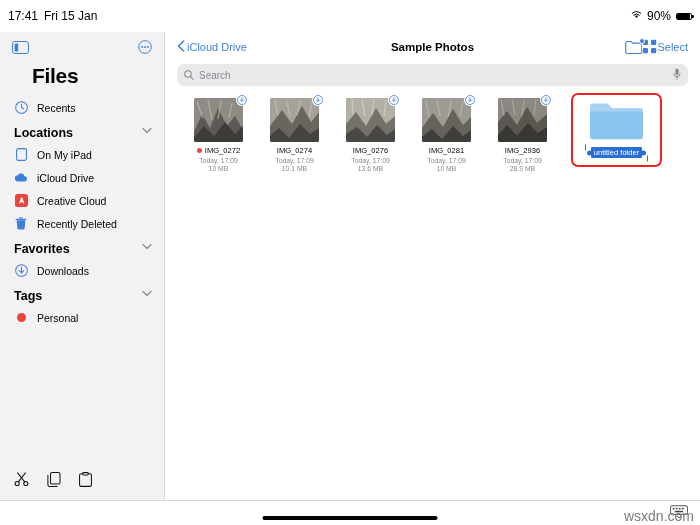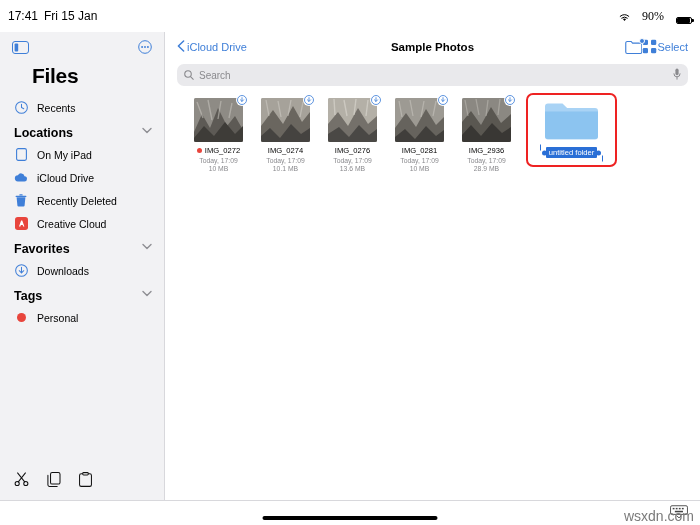--- a/index.html
+++ b/index.html
@@ -21,21 +21,21 @@
     height: 16px;
     display: flex;
     align-items: center;
     font-size: 12px;
     color: #000;
     padding: 16px 8px;
     background: #fff;
     flex: 0 0 auto;
   }
   .status-left { display: flex; gap: 6px; align-items: center; }
-  .status-right { margin-left: auto; display: flex; gap: 12px; align-items: flex-end; font-family: Liberation Serif, serif; }
+  .status-right { margin-left: auto; display: flex; gap: 5px; align-items: center; }
   .wifi-glyph { font-size: 8px; line-height: 1; }
   .batt {
     display: inline-block;
     width: 16px; height: 7px;
     border: 1px solid #000;
     border-radius: 2px;
     position: relative;
   }
   .batt::after {
     content: "";
@@ -173,21 +173,21 @@
   }
   .searchbar .ph {
     font-size: 10px;
     color: #8a8a8e;
     flex: 1 1 auto;
   }
 
   
   .grid {
     display: flex;
-    gap: 8px;
+    gap: 17px;
     padding: 4px 0 0 24px;
     align-items: flex-start;
   }
   .cell {
     width: 59px;
     display: flex;
     flex-direction: column;
     align-items: center;
   }
   .thumb-box {
@@ -393,37 +393,37 @@
         <span class="ico">
           <svg width="15" height="11" viewBox="0 0 16 11">
               <path d="M4.4 10h7.3a3 3 0 0 0 .3-6 4 4 0 0 0-7.5-1 3 3 0 0 0-.1 7z" fill="#3f7fd8"></path>
             </svg>
         </span>
         <span>iCloud Drive</span>
       </div>
 
       <div class="sb-row">
         <span class="ico">
+          <svg width="13" height="13" viewBox="0 0 14 14">
+              <rect width="14" height="14" rx="3" fill="#e8453c"></rect>
+              <path d="M4.3 10.2L6.6 3.9h1.2l2.3 6.3H8.8l-.5-1.5H6.3l-.5 1.5z" fill="#fff"></path>
+            </svg>
+        </span>
+        <span>Creative Cloud</span>
+      </div>
+
+      <div class="sb-row">
+        <span class="ico">
           <svg width="12" height="13" viewBox="0 0 12 13">
               <path d="M1.6 3.2h8.8l-.8 8.3a1.1 1.1 0 0 1-1.1 1H3.5a1.1 1.1 0 0 1-1.1-1z" fill="#3f7fd8"></path>
               <rect x="0.6" y="1.7" width="10.8" height="1.3" rx="0.6" fill="#3f7fd8"></rect>
               <rect x="4.3" y="0.3" width="3.4" height="1.3" rx="0.6" fill="#3f7fd8"></rect>
             </svg>
         </span>
         <span>Recently Deleted</span>
-      </div>
-
-      <div class="sb-row">
-        <span class="ico">
-          <svg width="13" height="13" viewBox="0 0 14 14">
-              <rect width="14" height="14" rx="3" fill="#e8453c"></rect>
-              <path d="M4.3 10.2L6.6 3.9h1.2l2.3 6.3H8.8l-.5-1.5H6.3l-.5 1.5z" fill="#fff"></path>
-            </svg>
-        </span>
-        <span>Creative Cloud</span>
       </div>
 
       <div class="sb-section">
         <span>Favorites</span>
         <span class="chev">
           <svg width="10" height="7" viewBox="0 0 10 7">
               <path d="M1 1.6L5 5.4l4-3.8" stroke="#8e8e93" stroke-width="1.4" fill="none" stroke-linecap="round" stroke-linejoin="round"></path>
             </svg>
         </span>
       </div>

